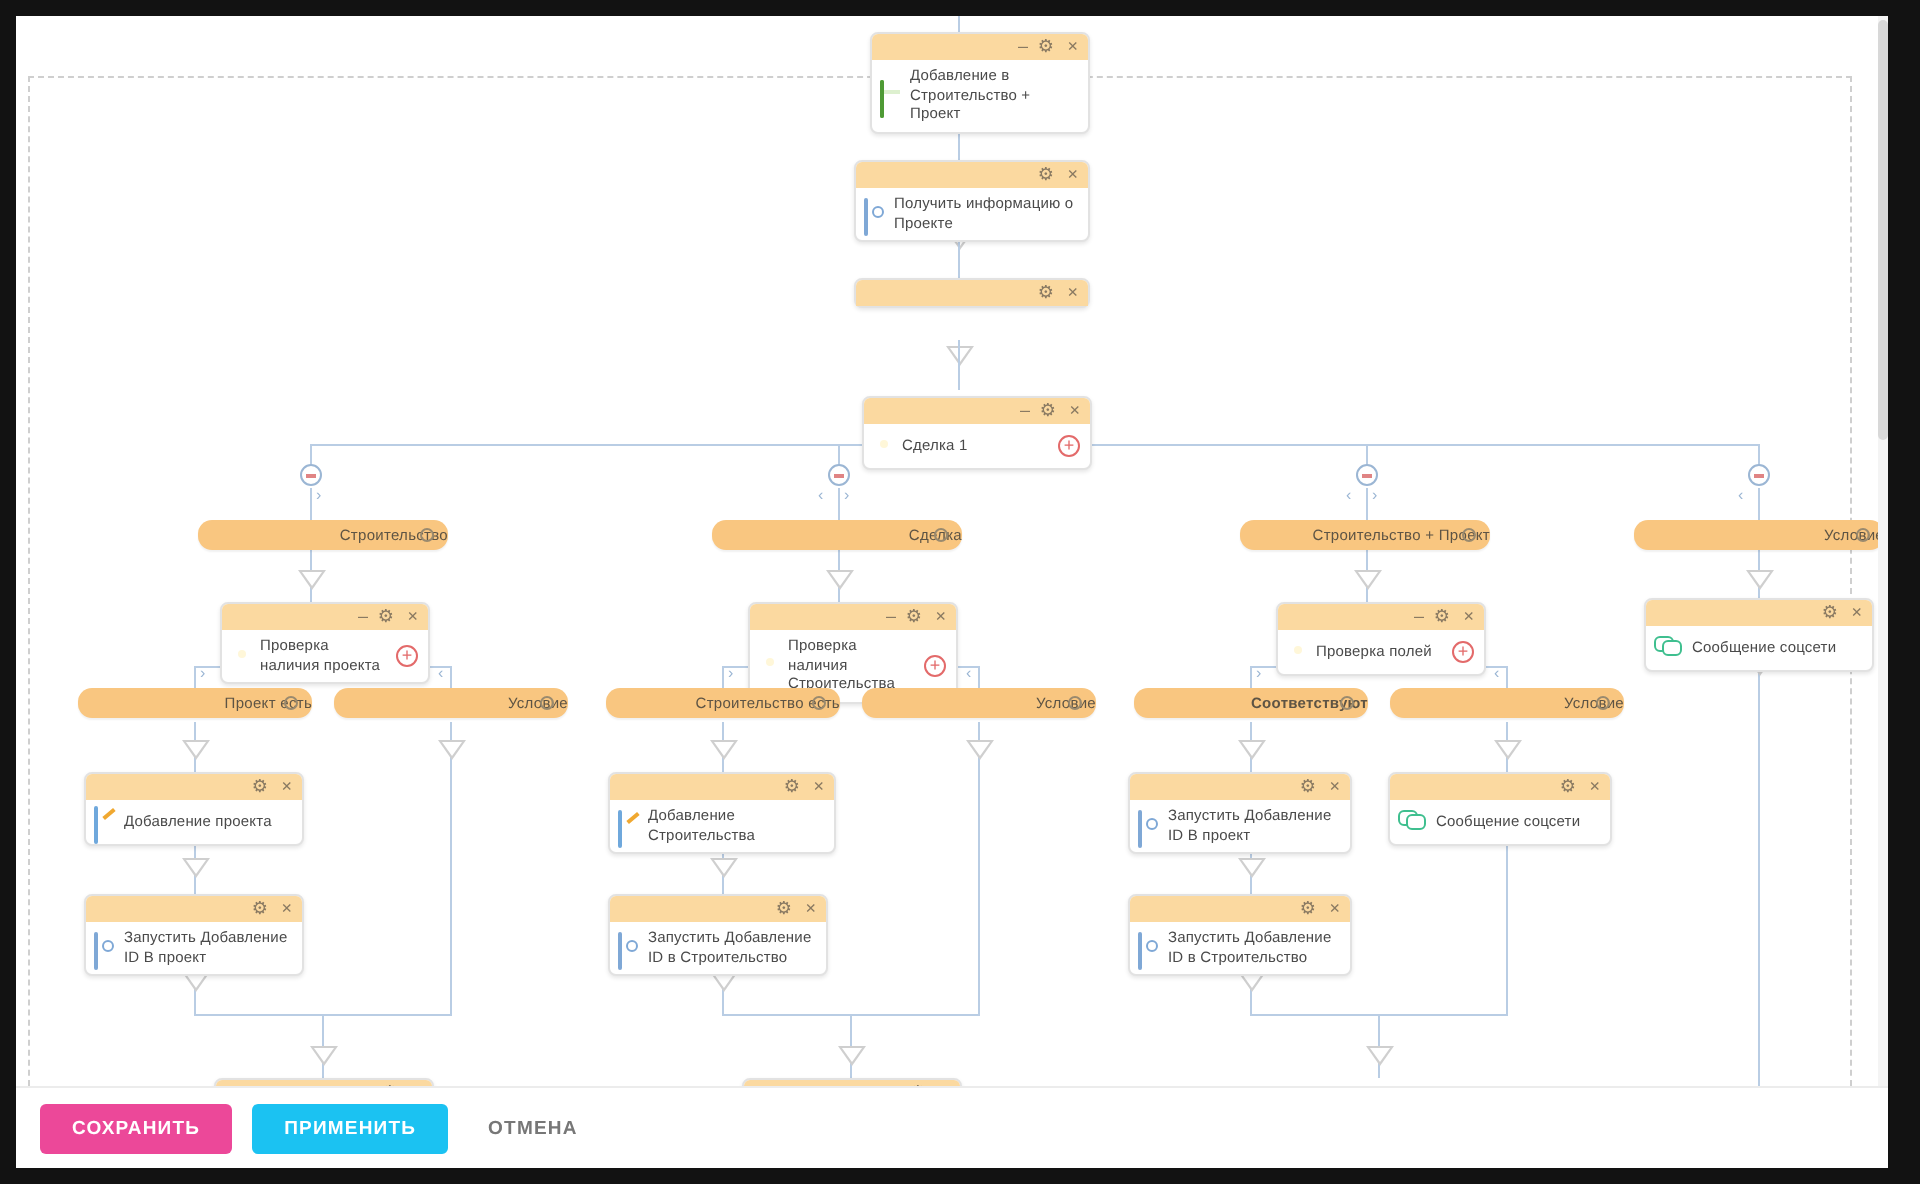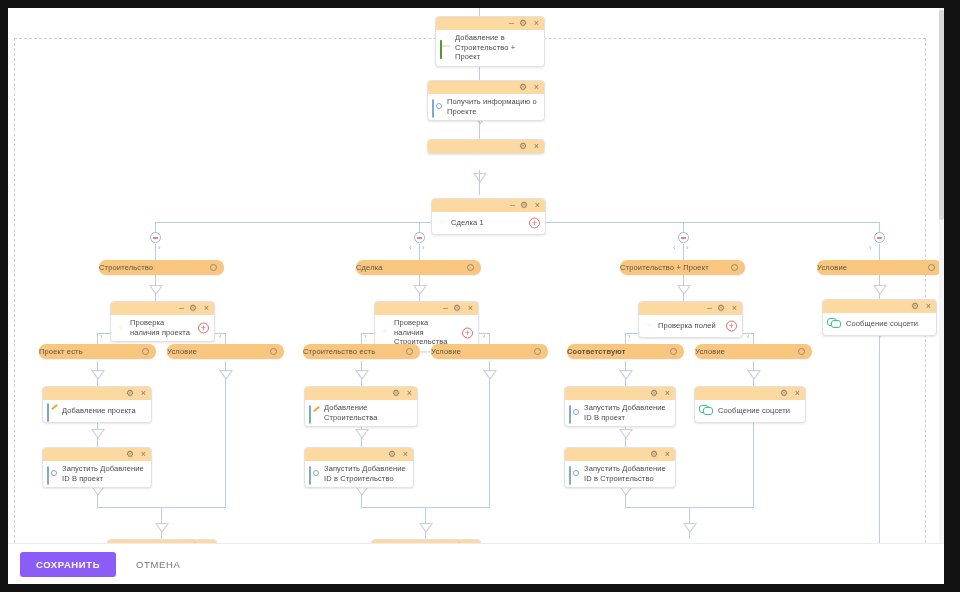--- a/index.html
+++ b/index.html
@@ -190,21 +190,21 @@
   }
 
   
   .pill {
     position: absolute;
     height: 15px;
     background: #f9c680;
     border-radius: 7px;
     display: flex;
     align-items: center;
-    justify-content: flex-start;
+    justify-content: flex-end;
     box-shadow: 0 1px 1px rgba(0,0,0,.06);
   }
   .pill-label {
     font-size: 7.5px;
     color: #5e5444;
     letter-spacing: .15px;
     white-space: nowrap;
   }
   .pill-gear {
     position: absolute;
@@ -254,23 +254,23 @@
   .btn {
     border: none;
     border-radius: 3px;
     height: 25px;
     font-size: 9.5px;
     font-weight: bold;
     letter-spacing: .6px;
     cursor: pointer;
     font-family: "Liberation Sans", sans-serif;
   }
-  .btn-save { background: #8b5cf6; color: #ffffff; padding: 0 16px; }
+  .btn-save { background: #ec4899; color: #ffffff; padding: 0 16px; }
   .btn-apply { background: #1bc2f2; color: #ffffff; padding: 0 16px; }
-  .btn-cancel { background: transparent; color: #777777; padding: 0 10px; font-weight: normal; }
+  .btn-cancel { background: transparent; color: #777777; padding: 0 10px; font-weight: bold; }
 
   
   #scrolltrack {
     position: absolute;
     right: 0; top: 0;
     width: 5px; height: 535px;
     background: #f4f4f4;
   }
   #scrollthumb {
     position: absolute;
@@ -614,16 +614,17 @@
         </div>
       </div>
 
       <div id="scrolltrack">
         <div id="scrollthumb"></div>
       </div>
     </div>
 
     <div id="actionbar">
       <button class="btn btn-save">СОХРАНИТЬ</button>
+      <button class="btn btn-apply">ПРИМЕНИТЬ</button>
       <button class="btn btn-cancel">ОТМЕНА</button>
     </div>
   </div>
 </div>
 
 </body></html>

